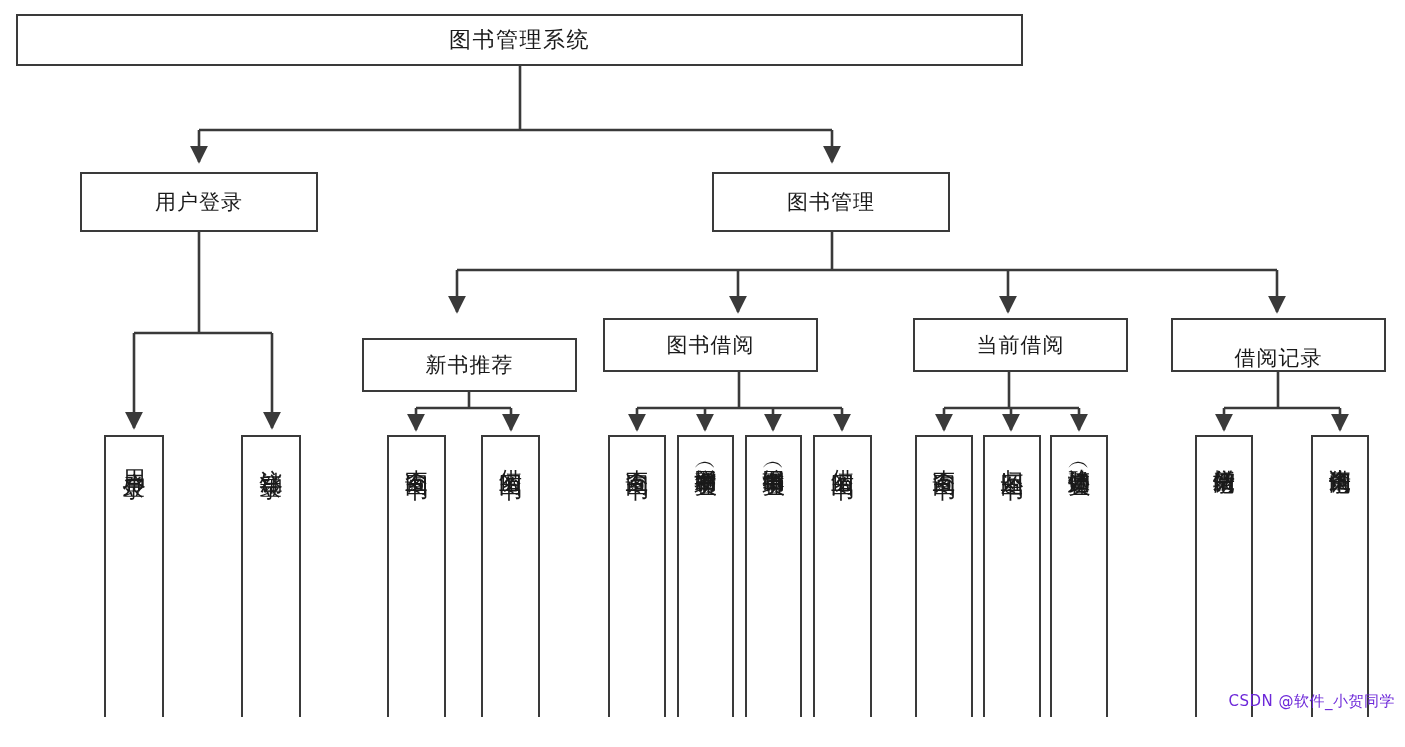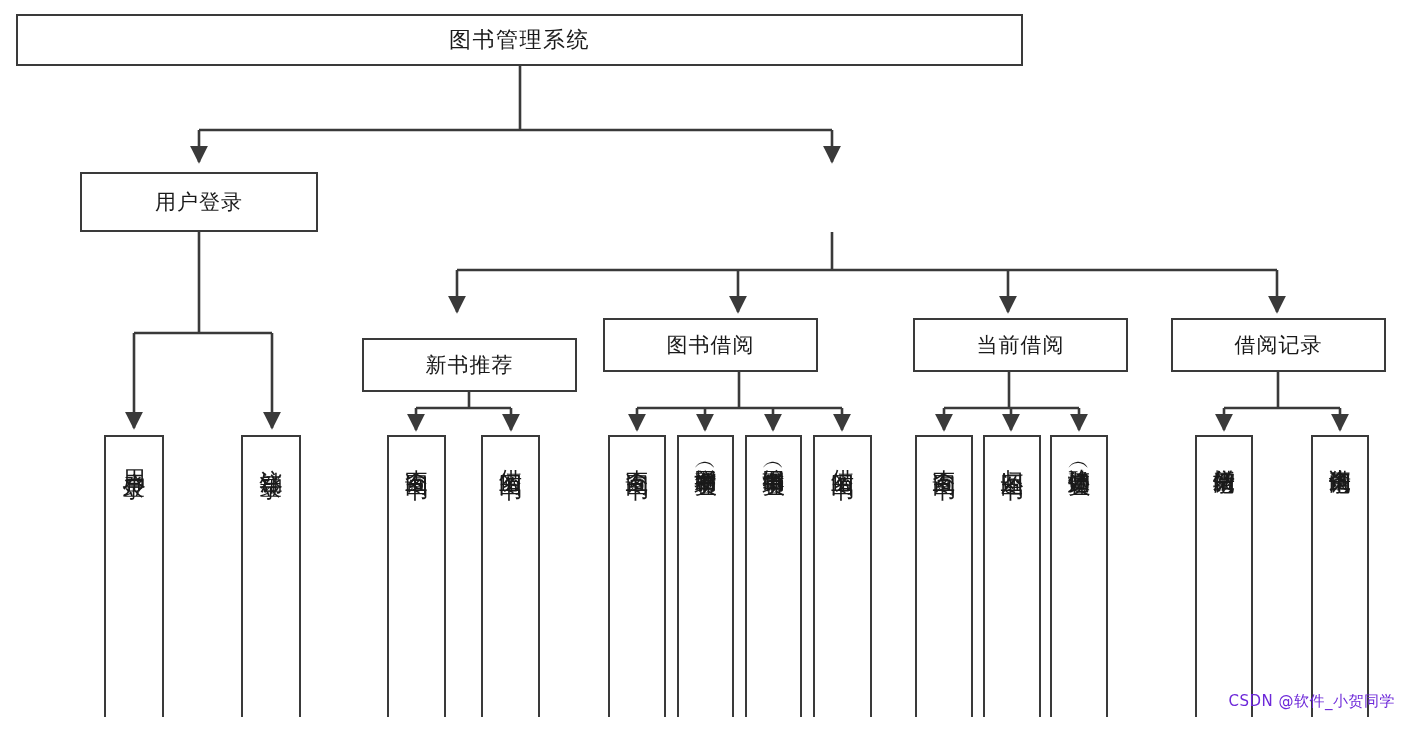--- a/index.html
+++ b/index.html
@@ -137,31 +137,34 @@
     </g>
   </svg>
 
   <div class="node h root" style="left:16px; top:14px; width:1007px; height:52px;">
     <span class="lbl">图书管理系统</span>
   </div>
 
   <div class="node h" style="left:80px; top:172px; width:238px; height:60px;">
     <span class="lbl">用户登录</span>
   </div>
+  <div class="node h" style="left:712px; top:172px; width:238px; height:60px;">
+    <span class="lbl">图书管理</span>
+  </div>
 
   <div class="node h" style="left:362px; top:318px; width:215px; height:54px;margin-top:20px;">
     <span class="lbl">新书推荐</span>
   </div>
   <div class="node h" style="left:603px; top:318px; width:215px; height:54px;">
     <span class="lbl">图书借阅</span>
   </div>
   <div class="node h" style="left:902px; top:318px; width:215px; height:54px;margin-left:11px;">
     <span class="lbl">当前借阅</span>
   </div>
-  <div class="node h" style="left:1171px; top:318px; width:215px; height:54px;">
+  <div class="node h" style="left:1171px; top:318px; width:215px; height:54px;align-items:flex-end;">
     <span class="lbl">借阅记录</span>
   </div>
 
   <div class="node v" style="left:104px; top:435px; width:60px; height:299px;">
     <span class="lbl">用户登录</span>
   </div>
   <div class="node v" style="left:241px; top:435px; width:60px; height:299px;">
     <span class="lbl">注销登录</span>
   </div>
 

